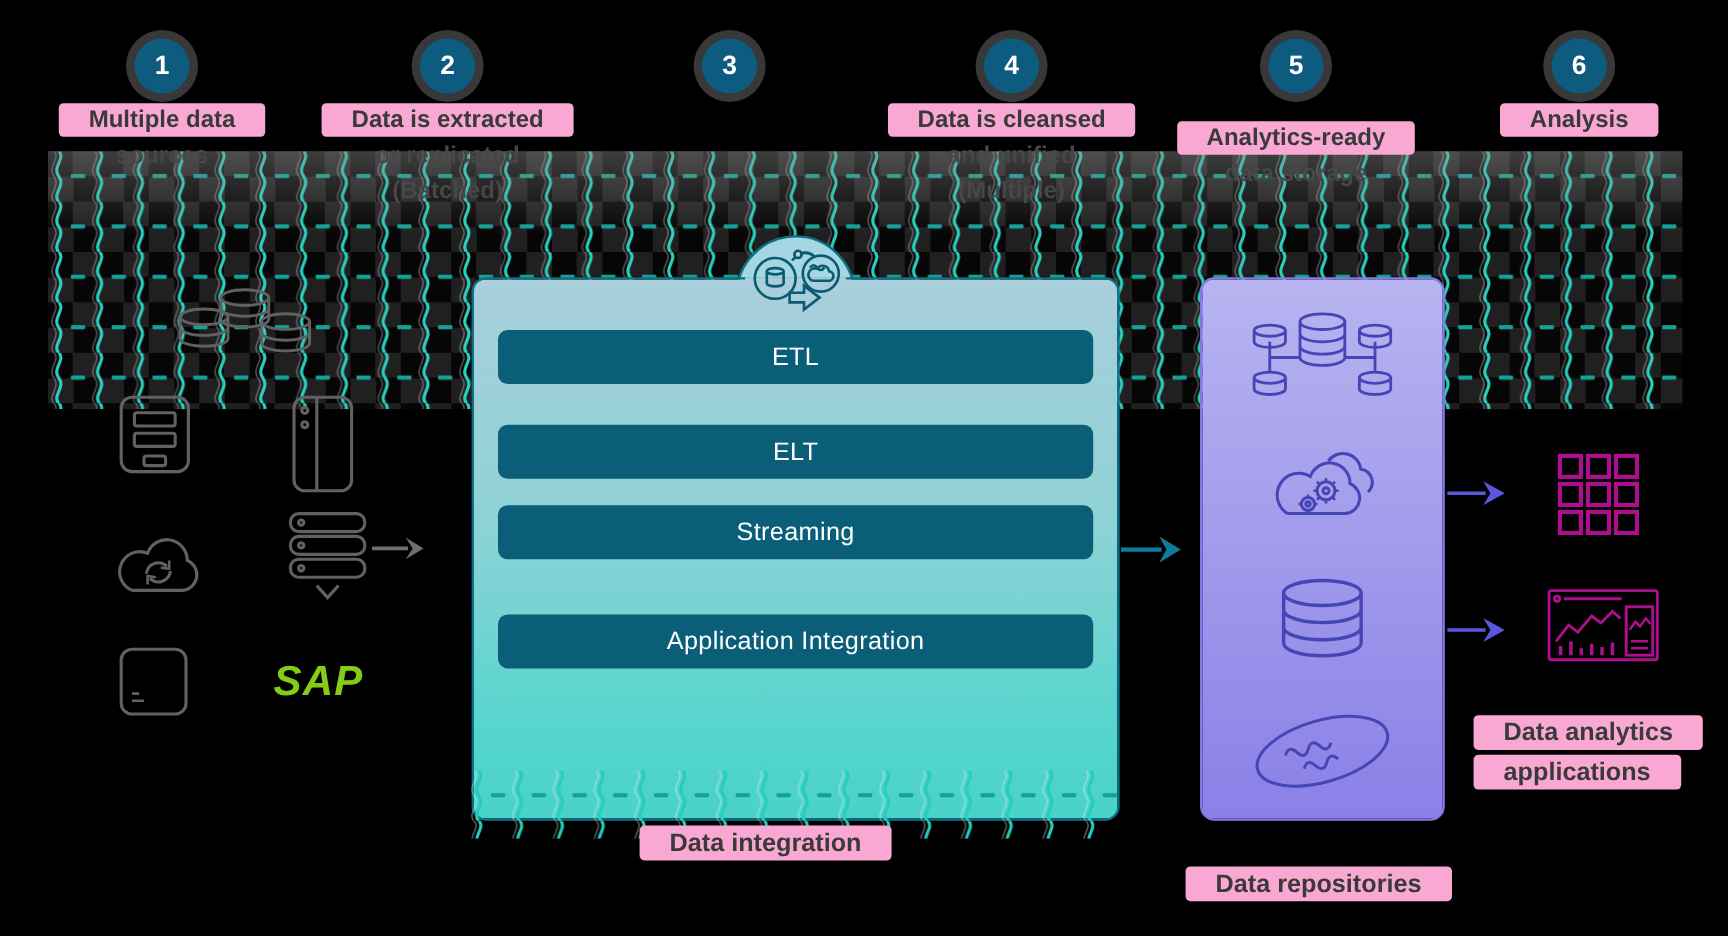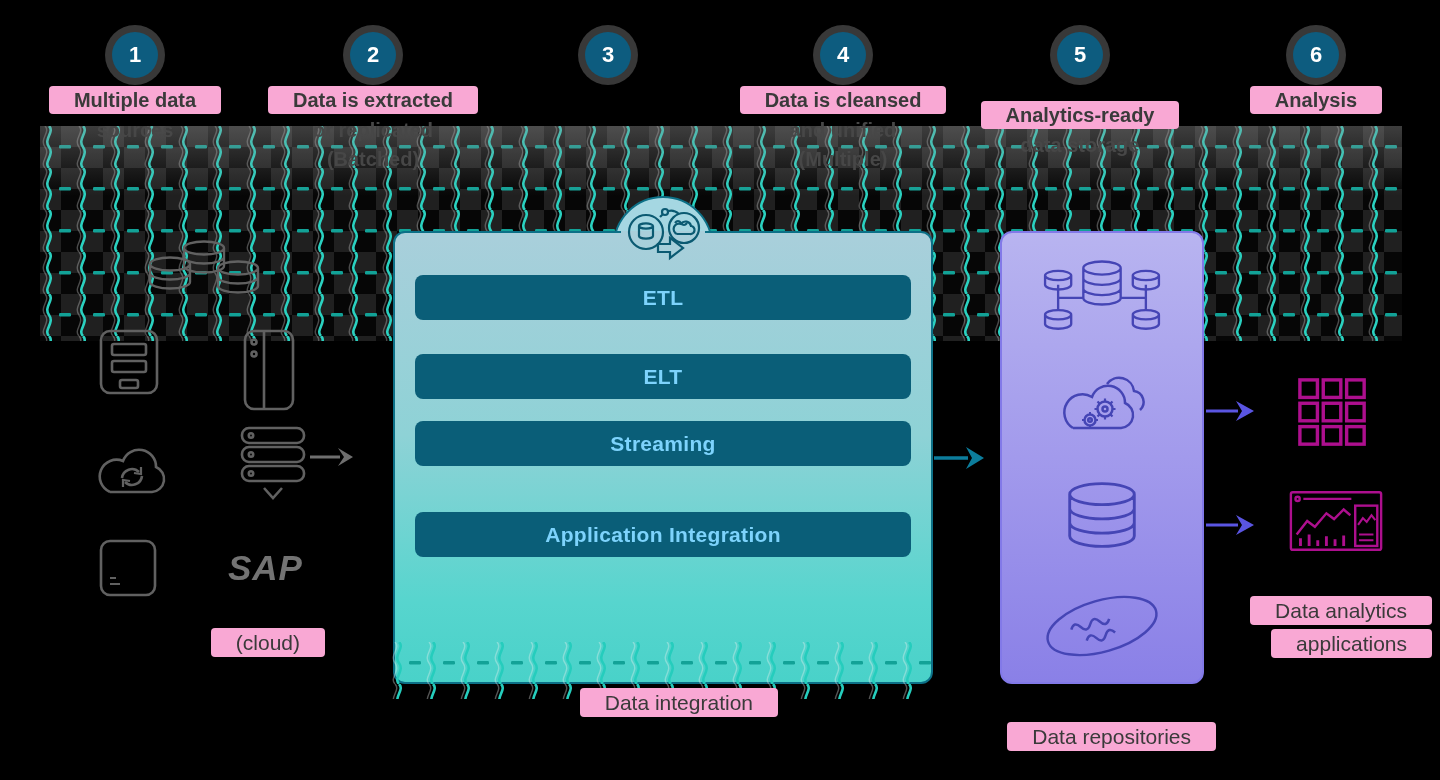--- a/index.html
+++ b/index.html
@@ -21,31 +21,31 @@
   .smear{position:absolute;left:0;top:0;width:100%;height:70px;
          background:linear-gradient(180deg,rgba(145,145,145,.40),rgba(145,145,145,0));}
   
   .panel-teal{left:393px;top:231px;width:540px;height:453px;border:2px solid #0c7087;border-radius:12px;
         background:linear-gradient(180deg,#a9cfdb,#8ed2d6 45%,#57d5ce 82%,#49d2c9);
         z-index:4;box-sizing:border-box;}
   .bump{left:613px;top:196px;width:100px;height:100px;border-radius:50%;background:#a5d7e2;
         border:2px solid #0c7087;z-index:3;box-sizing:border-box;}
   .bumpcover{left:621px;top:231px;width:84px;height:6px;background:#a9cfdb;z-index:5;}
   .bumpicon{left:622px;top:202px;width:86px;height:64px;z-index:6;}
-  .method{left:415px;width:496px;height:45px;background:#0a5e78;border-radius:8px;z-index:5;color:#7dd3fc;
-        font-weight:700;font-size:21px;display:flex;align-items:center;justify-content:center;
+  .method{left:415px;width:496px;height:45px;background:#0a5e78;border-radius:8px;z-index:5;color:#ffffff;
+        font-weight:400;font-size:21px;display:flex;align-items:center;justify-content:center;
         letter-spacing:.3px;}
   .bottomwaves{left:390px;top:642px;width:546px;height:57px;z-index:6;}
   
   .panel-purple{left:1000px;top:231px;width:204px;height:453px;border:2px solid #8279e8;border-radius:12px;
         background:linear-gradient(180deg,#b8b4f0,#a29aec 50%,#8a80e7);z-index:4;box-sizing:border-box;}
   
-  .caption{z-index:7;text-align:right;font-weight:400;font-size:21px;line-height:27px;}
+  .caption{z-index:7;text-align:left;font-weight:700;font-size:21px;line-height:27px;}
   .caption .chip{margin-top:4px;}
-  .sap{left:228px;top:548px;width:90px;z-index:2;color:#737373;font-weight:700;font-style:italic;
+  .sap{left:228px;top:548px;width:90px;z-index:2;color:#84cc16;font-weight:700;font-style:italic;
        font-size:35px;letter-spacing:1px;}
   .z2{z-index:2}.z3{z-index:3}.z4{z-index:4}.z5{z-index:5}
 </style>
 </head>
 <body>
 
 <div id="stage">
 
   <div class="abs band">
     <svg width="100%" height="100%">
@@ -129,21 +129,20 @@
     <rect x="4" y="40" width="62" height="15" rx="7"></rect>
     <circle cx="13" cy="9.5" r="2.2"></circle>
       <circle cx="13" cy="28.5" r="2.2"></circle>
       <circle cx="13" cy="47.5" r="2.2"></circle>
     <path d="M26,62 l9,10 9,-10"></path>
   </svg>
 
   <div class="abs sap">SAP</div>
 
   <div class="abs caption" style="left:75px;top:624px;width:250px">
-    <div><span class="chip">(cloud)</span></div>
   </div>
 
   <svg class="abs z3" style="left:308px;top:443px" width="48" height="28" viewBox="0 0 48 28">
     <path d="M2,14 H32" stroke="#6f6f6f" stroke-width="3" fill="none"></path>
     <path d="M30,5 L45,14 30,23 L36,14 Z" fill="#6f6f6f"></path>
   </svg>
 
   <div class="abs bump"></div>
   <div class="abs panel-teal"></div>
   <div class="abs bumpcover"></div>

